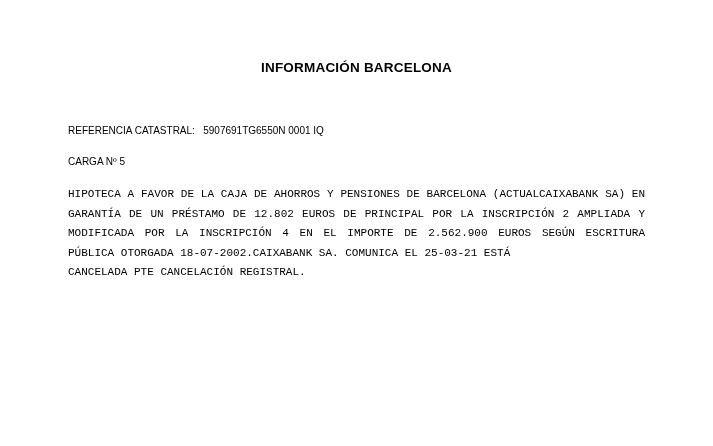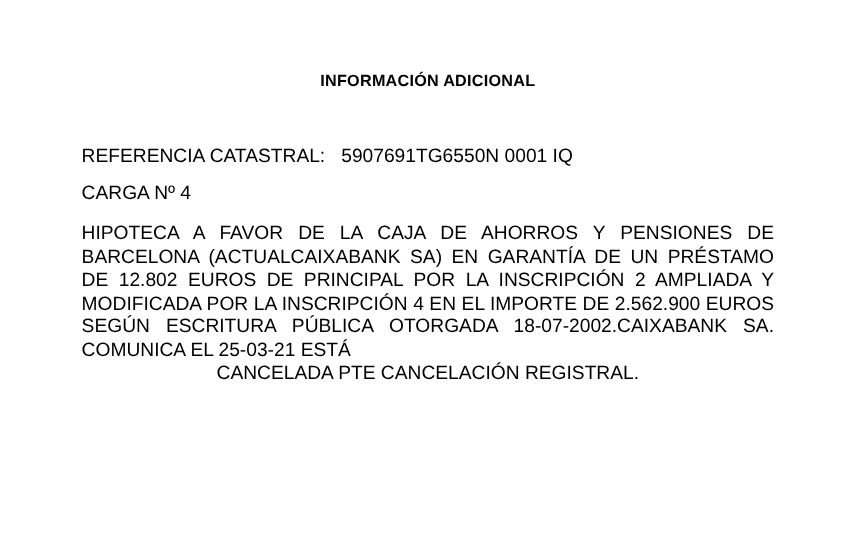--- a/index.html
+++ b/index.html
@@ -33,49 +33,50 @@
     font-weight: bold;
     letter-spacing: 0.2px;
   }
   .body-block {
     position: absolute;
     left: 68px;
     top: 123px;
     width: 577px;
   }
   .line {
-    font-size: 16px;
+    font-size: 10px;
     line-height: 16px;
     margin-bottom: 15px;
     white-space: pre;
   }
   .para {
-    font-size: 16px;
+    font-size: 11px;
     line-height: 19.5px;
     text-align: justify;
     text-justify: inter-word;
     margin: 0;
+    font-family: Liberation Mono, monospace;
   }
   .para span.lastline {
     display: block;
-    text-align: center;
+    text-align: left;
   }
 </style>
 </head>
 <body>
 
 <div class="page">
 
-  <div class="doc-title">INFORMACIÓN ADICIONAL</div>
+  <div class="doc-title">INFORMACIÓN BARCELONA</div>
 
   <div class="body-block">
 
     <div class="line">REFERENCIA CATASTRAL:   5907691TG6550N 0001 IQ</div>
 
 
 
-    <div class="line">CARGA Nº 4</div>
+    <div class="line">CARGA Nº 5</div>
 
     <p class="para"><span>HIPOTECA A FAVOR DE LA CAJA DE AHORROS Y PENSIONES DE BARCELONA (ACTUALCAIXABANK SA) EN GARANTÍA DE UN PRÉSTAMO DE 12.802 EUROS DE PRINCIPAL POR LA INSCRIPCIÓN 2 AMPLIADA Y MODIFICADA POR LA INSCRIPCIÓN 4 EN EL IMPORTE DE 2.562.900 EUROS SEGÚN ESCRITURA PÚBLICA OTORGADA 18-07-2002.CAIXABANK SA. COMUNICA EL 25-03-21 ESTÁ</span><span class="lastline">CANCELADA PTE CANCELACIÓN REGISTRAL.</span></p>
 
   </div>
 
 </div>
 
 </body></html>

